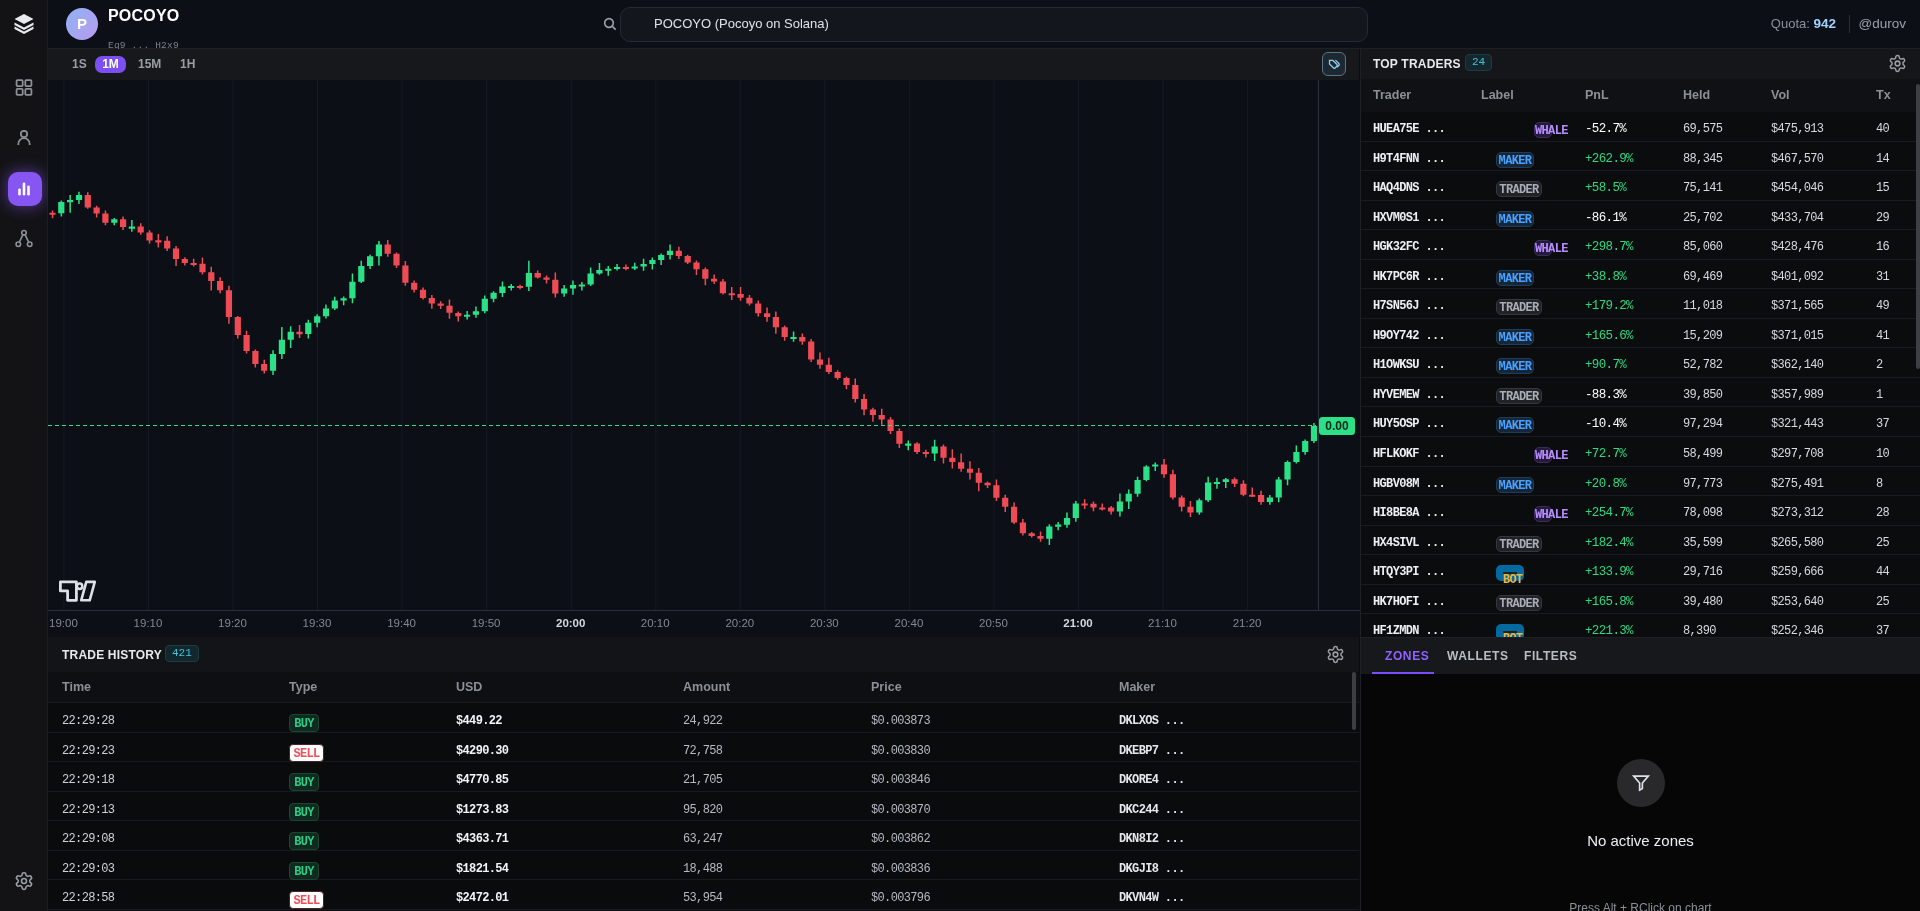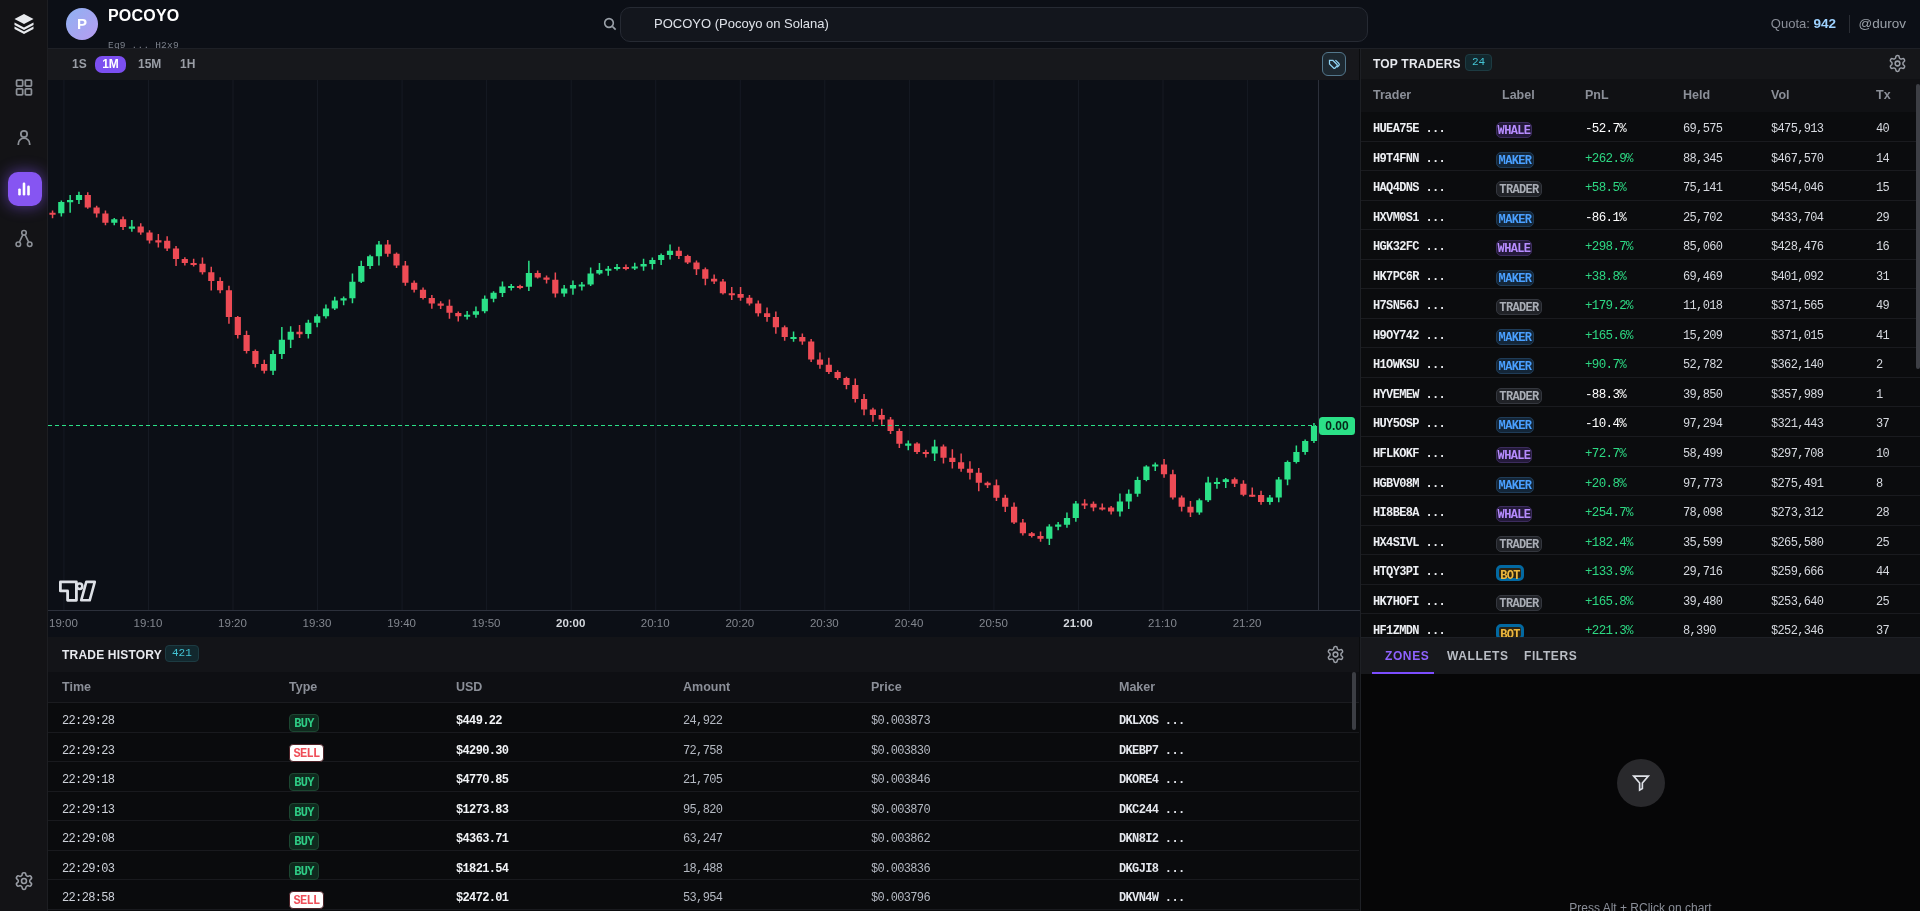--- a/index.html
+++ b/index.html
@@ -51,35 +51,35 @@
 .tb-BUY { width:30px; color:#2ecc85; background:#0f2a1e; border:1px solid #1c4631; }
 .tb-SELL { width:35px; color:#ef4f59; background:#ffffff; border:1px solid #4c2227; }
 #thscroll { position:absolute; left:1304px; top:35px; width:4px; height:58px; border-radius:2px; background:#3c3e44; }
 
 
 #rpanel { left:1360px; top:49px; width:560px; height:862px; background:#0b0c0e; border-left:1px solid #1e2025; }
 #tthead { position:absolute; left:0; top:0; width:100%; height:30px; background:#151619; }
 #tthead .lab { position:absolute; left:12px; top:8px; font-size:12px; font-weight:bold; color:#e7e9ee; letter-spacing:.2px; }
 #ttcols { position:absolute; left:0; top:30px; width:100%; height:33px; background:#101114; }
 #ttcols span { position:absolute; top:9px; font-size:12.5px; font-weight:bold; color:#8b8f98; }
-.l-trader { left:12px; } .l-label { left:141px; } .l-pnl { left:224px; } .l-held { left:322px; } .l-vol { left:410px; } .l-tx { left:515px; }
+.l-trader { left:12px; } .l-label { left:120px; } .l-pnl { left:224px; } .l-held { left:322px; } .l-vol { left:410px; } .l-tx { left:515px; }
 #ttrows { position:absolute; left:0; top:63px; width:100%; height:525px; overflow:hidden; }
 .ttrow { position:relative; width:100%; height:29.56px; border-bottom:1px solid #1a1b1f; background:#0b0c0e; }
 .ttrow span { position:absolute; top:10px; font-family:"Liberation Mono",monospace; font-size:12px; letter-spacing:-0.65px; }
 .ttrow .addr { left:12px; color:#eef0f4; font-weight:bold; }
 .ttrow .pnl { left:224px; font-size:12.5px; top:10px; }
 .pos { color:#2dd883; } .neg { color:#ffffff; }
 .ttrow .held { left:322px; color:#d6d9df; }
 .ttrow .vol { left:410px; color:#d6d9df; }
 .ttrow .tx { left:515px; color:#d6d9df; }
 .badge { left:135px; top:7px; height:16px; border-radius:5px; font-size:9.5px; font-weight:bold; letter-spacing:.5px; text-align:center; line-height:16px; font-family:"Liberation Sans",sans-serif; }
-.b-WHALE { width:36px; color:#b78cff; background:#241a3a; border:1px solid #3c2c5e; }
+.b-WHALE { width:18px; color:#b78cff; background:#241a3a; border:1px solid #3c2c5e;margin-left:38px; }
 .b-MAKER { width:38px; color:#4aa0ff; background:#142638; border:1px solid #1f3c58; }
 .b-TRADER { width:46px; color:#a9adb5; background:#202227; border:1px solid #34373e; }
-.b-BOT { width:28px; color:#edb73e; background:#2b2312; border:3px solid #0369a1; }
+.b-BOT { width:28px; color:#edb73e; background:#2b2312; border:7px solid #0369a1; }
 #tttabs { position:absolute; left:0; top:588px; width:100%; height:37px; background:#17181c; border-top:1px solid #1e2025; }
 #tttabs .tab { position:absolute; top:11px; font-size:12px; font-weight:bold; letter-spacing:.6px; color:#b9bdc5;text-align:right; }
 #tabzones { left:24px; color:#8f62ff !important; }
 #tabwallets { left:86px; }
 #tabfilters { left:163px; }
 #tabline { position:absolute; left:11px; top:34px; width:62px; height:3px; background:#7c4dff; }
 #zonesbody { position:absolute; left:0; top:625px; width:100%; height:237px; background:#060607; }
 #funnelcirc { position:absolute; left:256px; top:85px; width:48px; height:48px; border-radius:50%; background:#29292c; }
 #nozones { position:absolute; left:0; top:158px; width:100%; text-align:center; font-size:15px; color:#eceef2; }
 #presszones { position:absolute; left:0; top:187px; width:100%; text-align:center; font-size:12px; color:#8b8f99;margin-top:40px; }
@@ -451,16 +451,17 @@
     <span class="tab" id="tabwallets">WALLETS</span>
     <span class="tab" id="tabfilters">FILTERS</span>
     <div id="tabline"></div>
   </div>
   <div id="zonesbody">
     <div id="funnelcirc">
         <svg style="position:absolute;left:13px;top:13px" width="22" height="22" viewBox="0 0 24 24" fill="none" stroke="#dfe2e8" stroke-width="1.8">
           <path d="M4 4.5 h16 L13.5 12 v6 l-3 1.8 V12 Z"></path>
         </svg>
       </div>
+    <div id="nozones">No active zones</div>
     <div id="presszones">Press Alt + RClick on chart</div>
   </div>
   <div id="ttscroll"></div>
 </div>
 
 </body></html>

